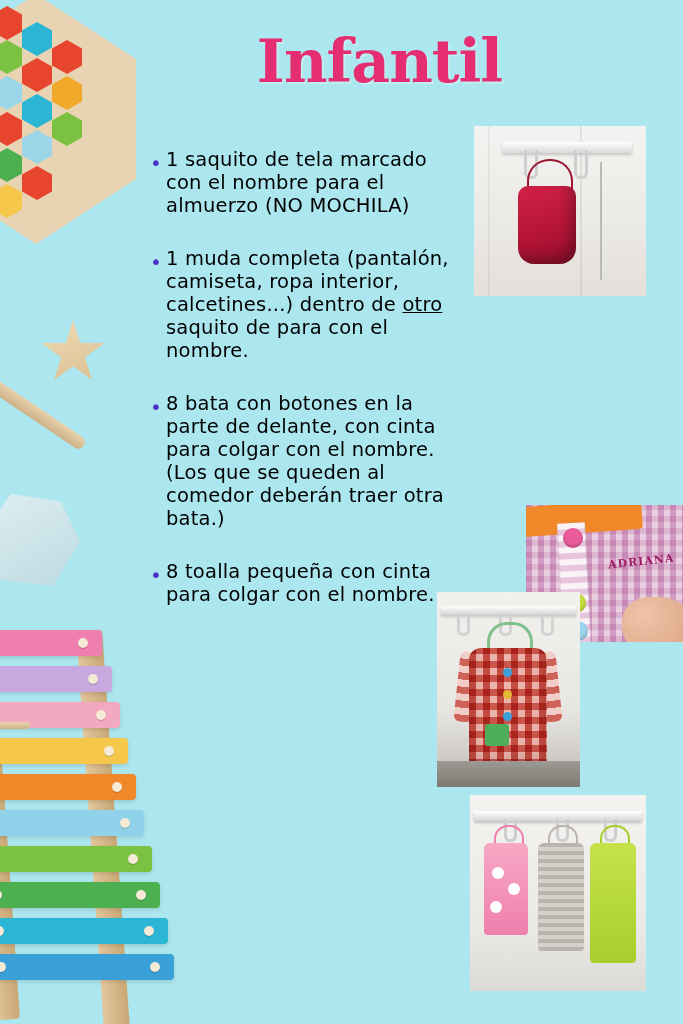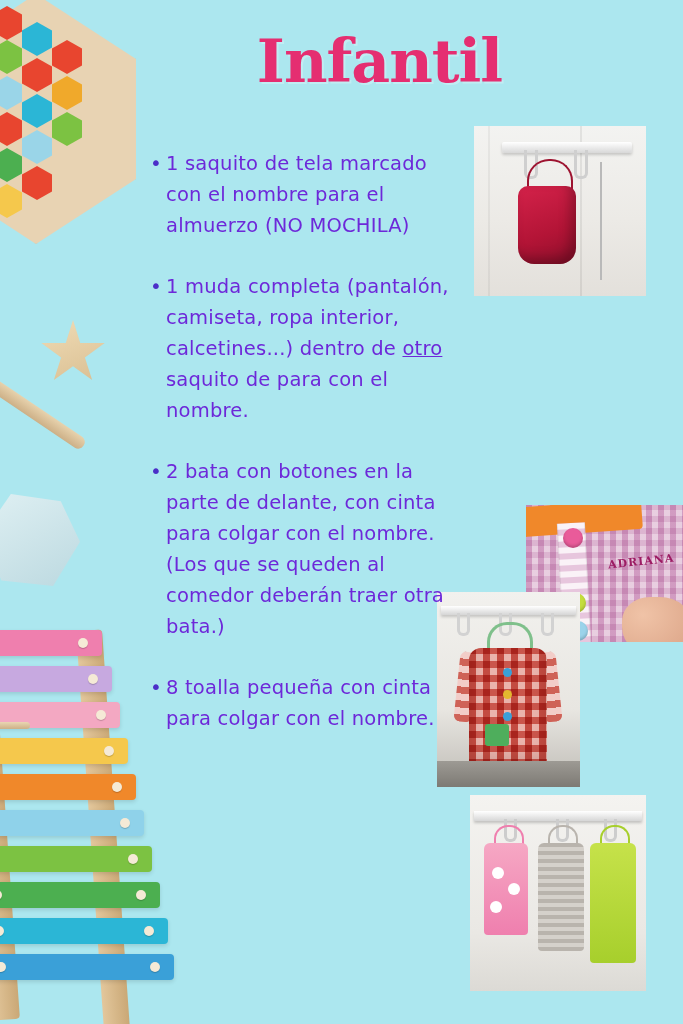--- a/index.html
+++ b/index.html
@@ -55,23 +55,23 @@
   }
   .bullet {
     color: #4b2fc8;
     font-size: 20px;
     line-height: 30px;
     width: 16px;
     flex: 0 0 16px;
     text-align: left;
   }
   .item-text {
-    color: #6d28d9;
+    color: #000000;
     font-size: 19.5px;
-    line-height: 31px;
+    line-height: 23px;
     font-family: "DejaVu Sans", sans-serif;
     letter-spacing: 0.2px;
     font-weight: 500;
   }
   .item-text u {
   }
 
   
   .photo {
     position: absolute;
@@ -535,21 +535,21 @@
     <div class="item">
       <div class="bullet">•</div>
       <div class="item-text">
         <span>1 muda completa (pantalón, camiseta, ropa interior, calcetines...) dentro de </span><u>otro</u><span> saquito de para con el nombre.</span>
       </div>
     </div>
 
     <div class="item">
       <div class="bullet">•</div>
       <div class="item-text">
-        <span>2 bata con botones en la parte de delante, con cinta para colgar con el nombre. (Los que se queden al comedor deberán traer otra bata.)</span>
+        <span>8 bata con botones en la parte de delante, con cinta para colgar con el nombre. (Los que se queden al comedor deberán traer otra bata.)</span>
       </div>
     </div>
 
     <div class="item">
       <div class="bullet">•</div>
       <div class="item-text">
         <span>8 toalla pequeña con cinta para colgar con el nombre.</span>
       </div>
     </div>
 

